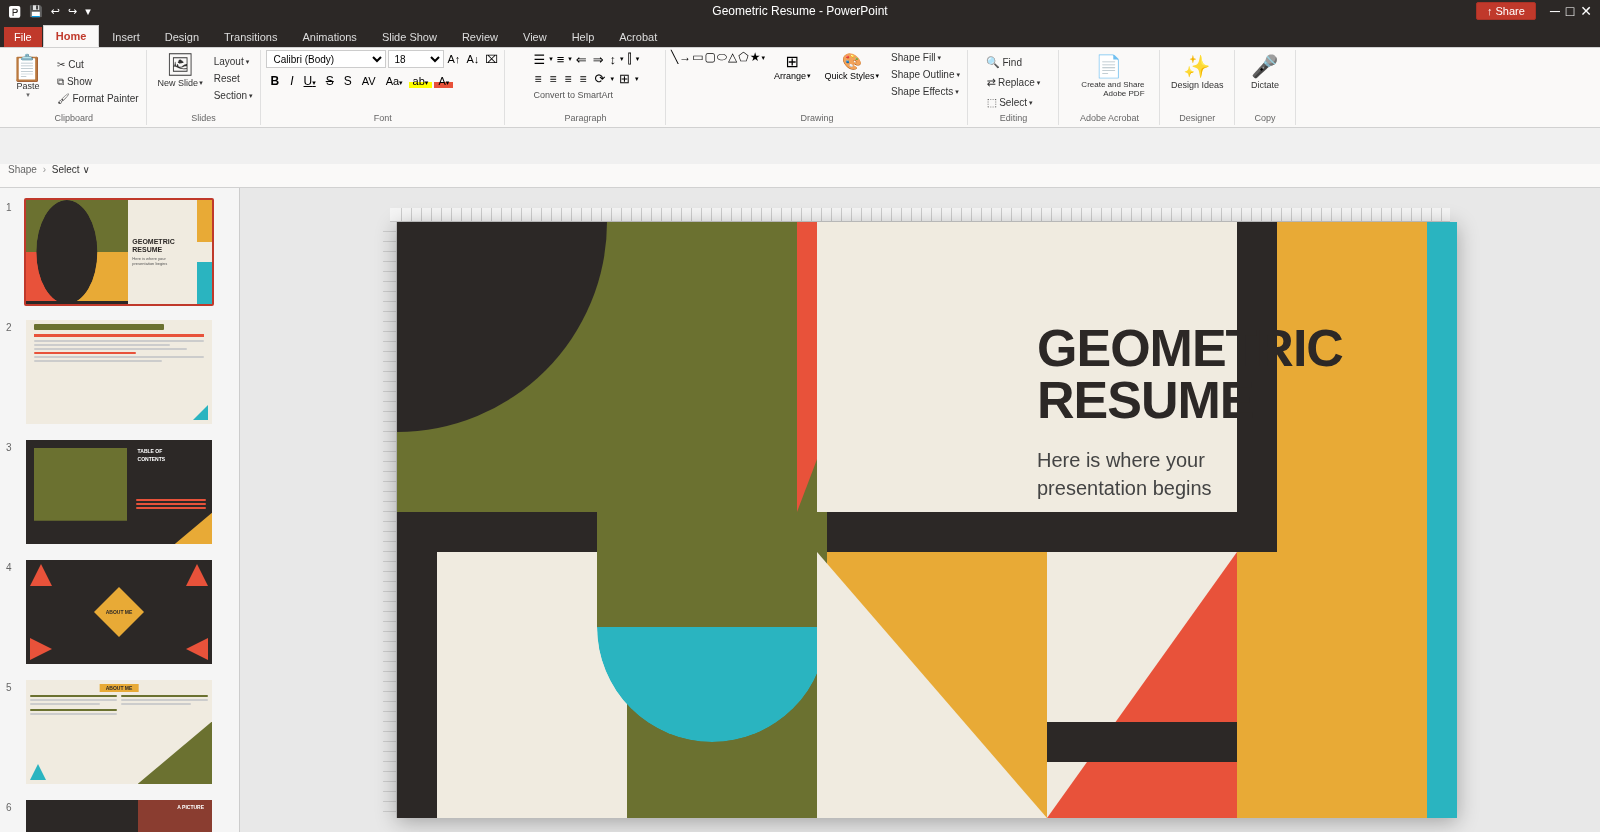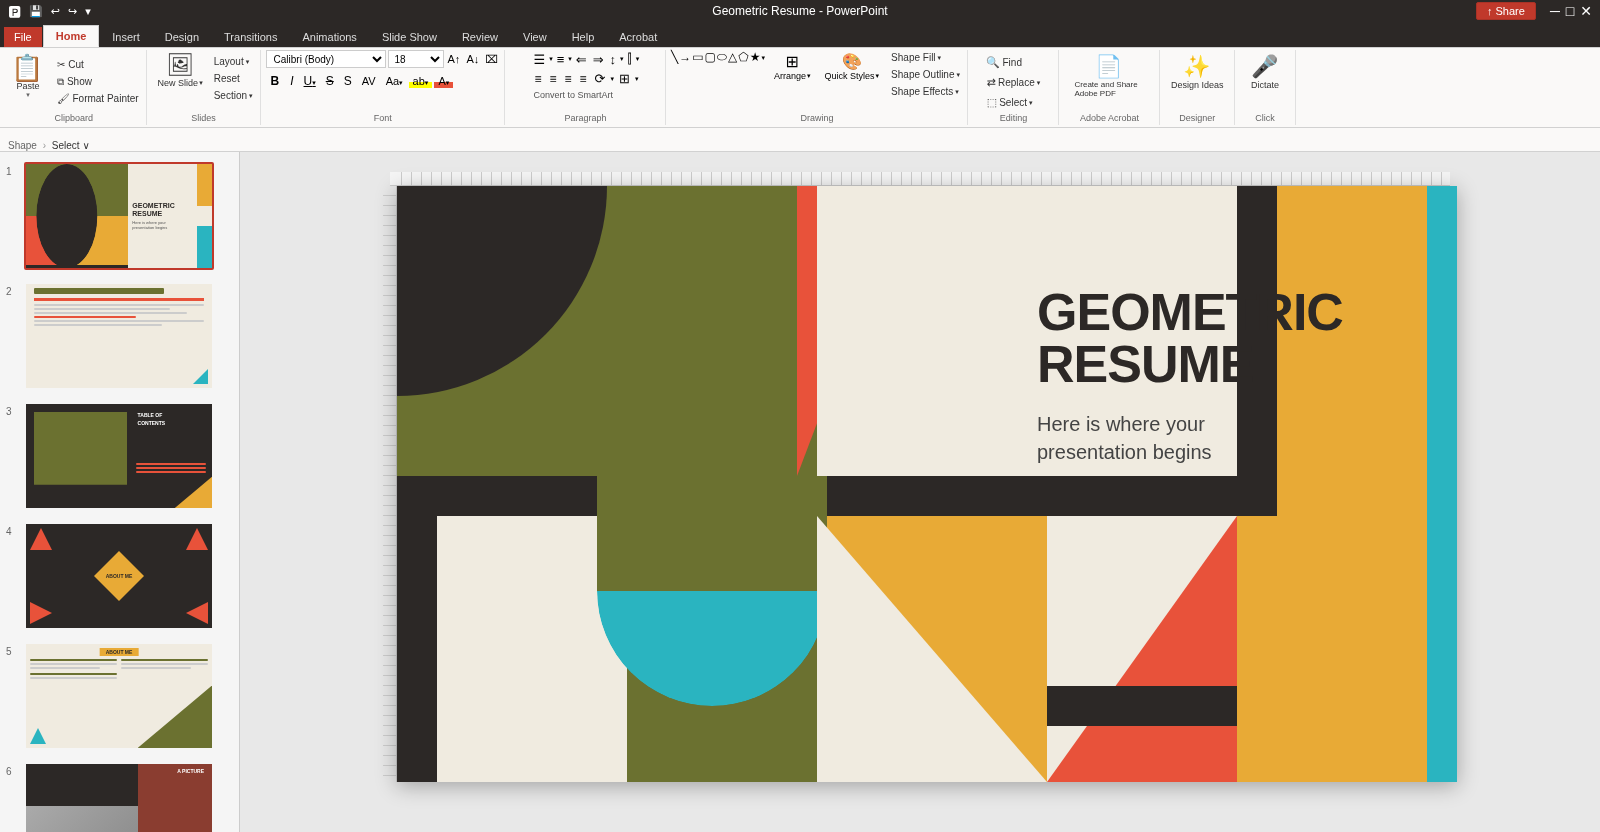--- a/index.html
+++ b/index.html
@@ -444,21 +444,21 @@
           <span style="font-size:7px;">▾</span>
         </div>
     </div>
     <div class="ribbon-group-label">Editing</div>
   </div>
 
   <div class="ribbon-group acrobat-group" style="position:relative; padding:0 4px 14px 4px; border-right:1px solid #e0e0e0;">
     <div style="display:flex; flex-direction:column; align-items:center; padding-top:2px;">
       <div class="ribbon-btn large">
         <div style="font-size:22px;">📄</div>
-        <div style="font-size:8px; text-align:left; max-width:70px;">Create and Share Adobe PDF</div>
+        <div style="font-size:8px; text-align:right; max-width:70px;">Create and Share Adobe PDF</div>
       </div>
     </div>
     <div class="ribbon-group-label">Adobe Acrobat</div>
   </div>
 
   <div class="ribbon-group designer-group" style="position:relative; padding:0 4px 14px 4px; border-right:1px solid #e0e0e0;">
     <div style="display:flex; flex-direction:column; align-items:center; padding-top:2px;">
       <div class="ribbon-btn large">
         <div style="font-size:22px;">✨</div>
         <div style="font-size:9px; text-align:center;">Design Ideas</div>
@@ -467,26 +467,26 @@
     <div class="ribbon-group-label">Designer</div>
   </div>
 
   <div class="ribbon-group voice-group" style="position:relative; padding:0 4px 14px 4px;">
     <div style="display:flex; flex-direction:column; align-items:center; padding-top:2px;">
       <div class="ribbon-btn large">
         <div style="font-size:22px;">🎤</div>
         <div style="font-size:9px; text-align:center;">Dictate</div>
       </div>
     </div>
-    <div class="ribbon-group-label">Click</div>
+    <div class="ribbon-group-label">Copy</div>
   </div>
 
 </div>
 
-<div class="format-bar" style="background:#faf9f8; height:24px; border-bottom:1px solid #d1d1d1; display:flex; align-items:flex-end; padding:0 8px; font-size:11px; gap:4px;">
+<div class="format-bar" style="background:#faf9f8; height:24px; border-bottom:1px solid #d1d1d1; display:flex; align-items:flex-start; padding:0 8px; font-size:11px; gap:4px;margin-top:36px;">
   <span style="color:#666; font-size:10px;">
     <span>Shape</span>
     <span style="color:#999; margin:0 3px;">›</span>
     <span style="cursor:pointer; color:#333;">Select ∨</span>
   </span>
 </div>
 
 <div class="app-body">
 
   <div class="slides-panel">

